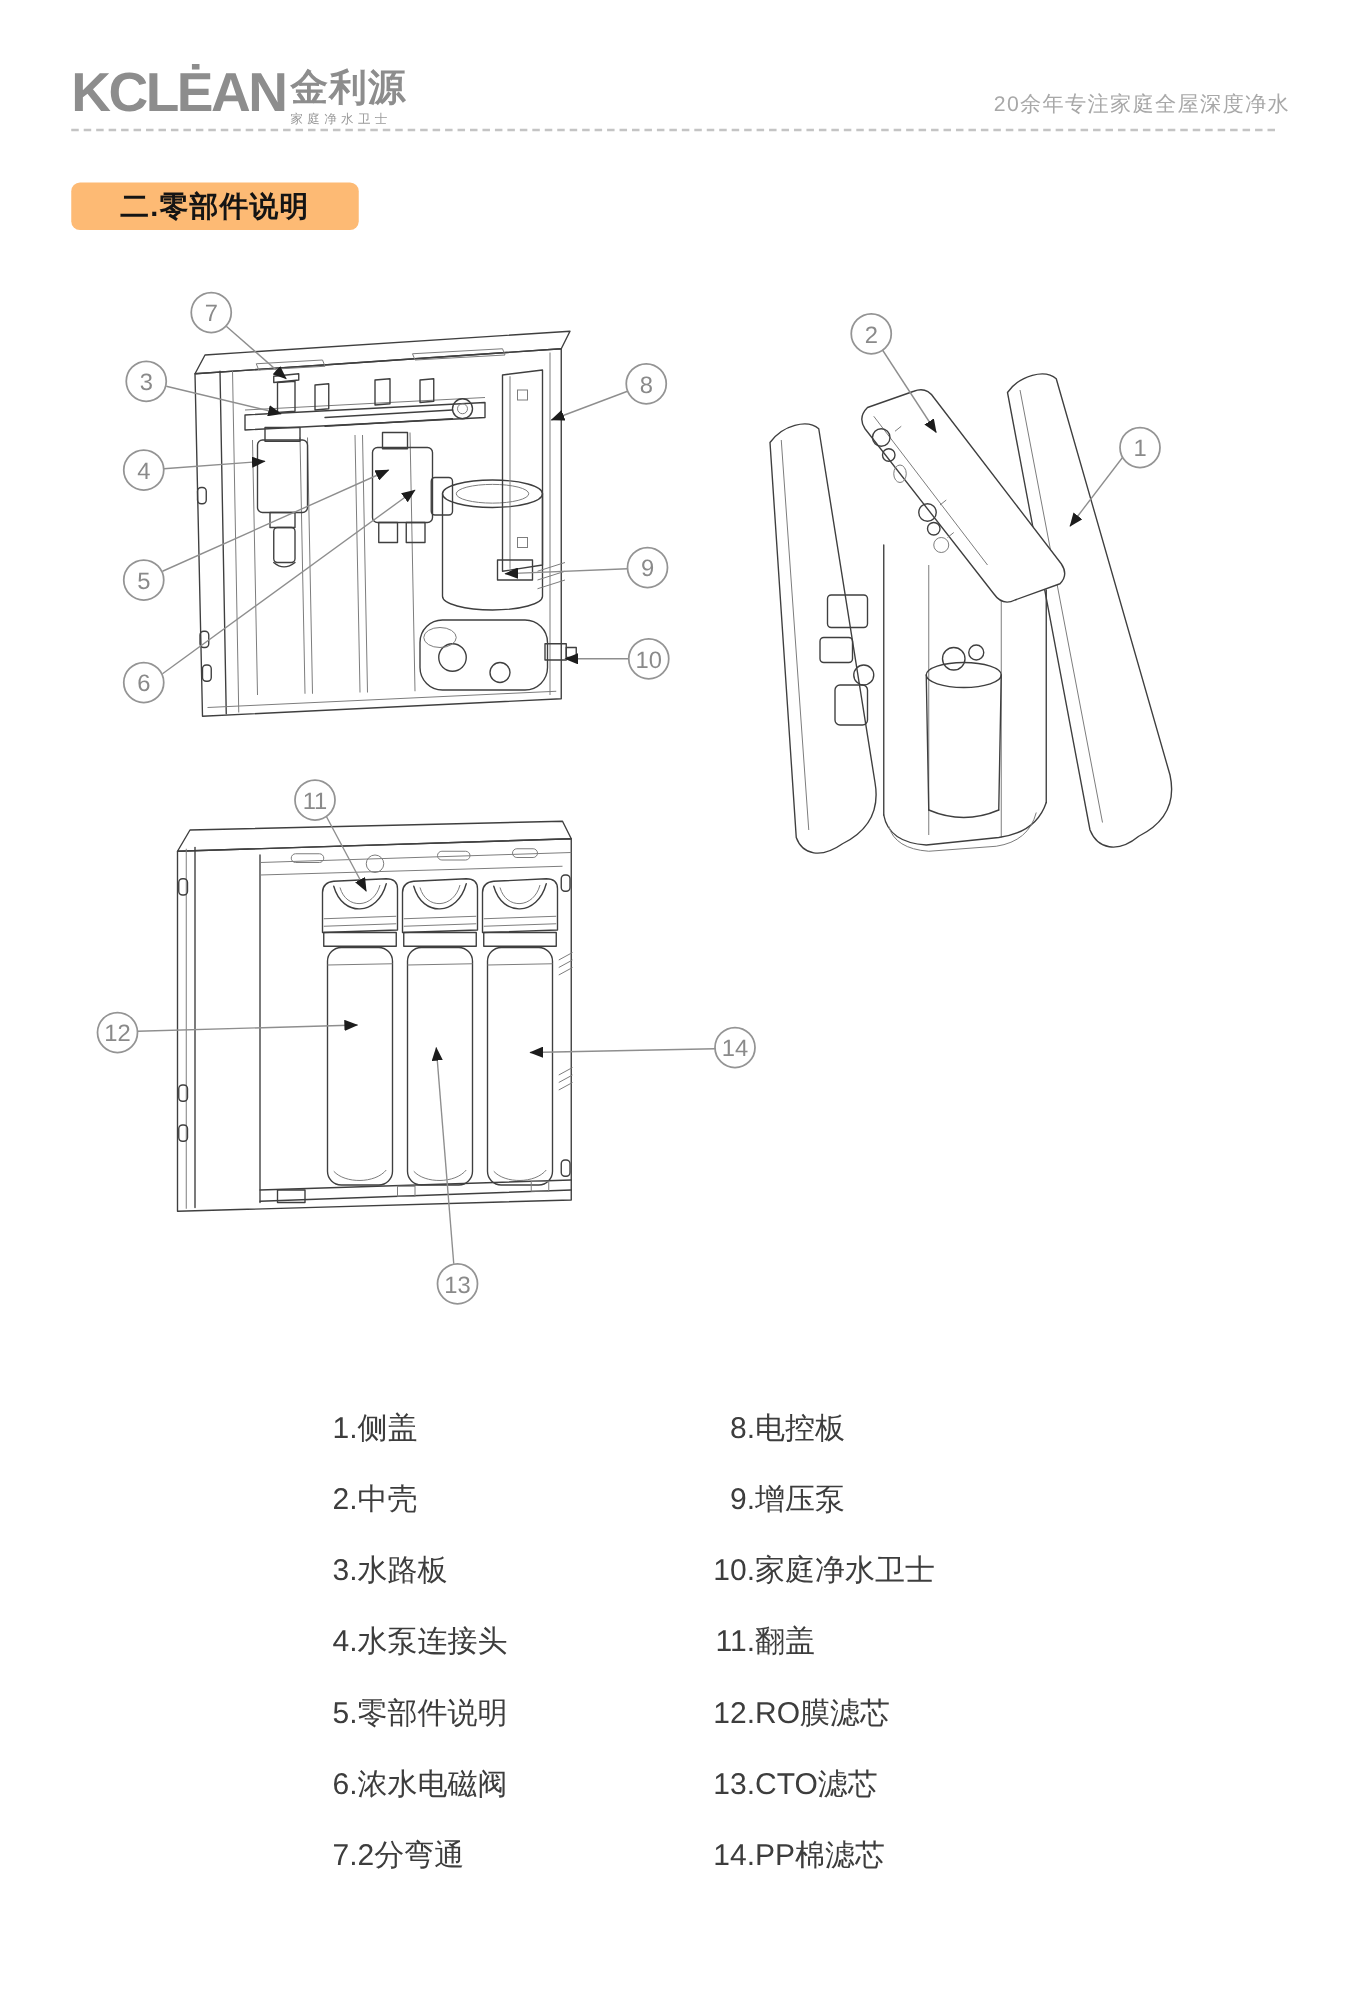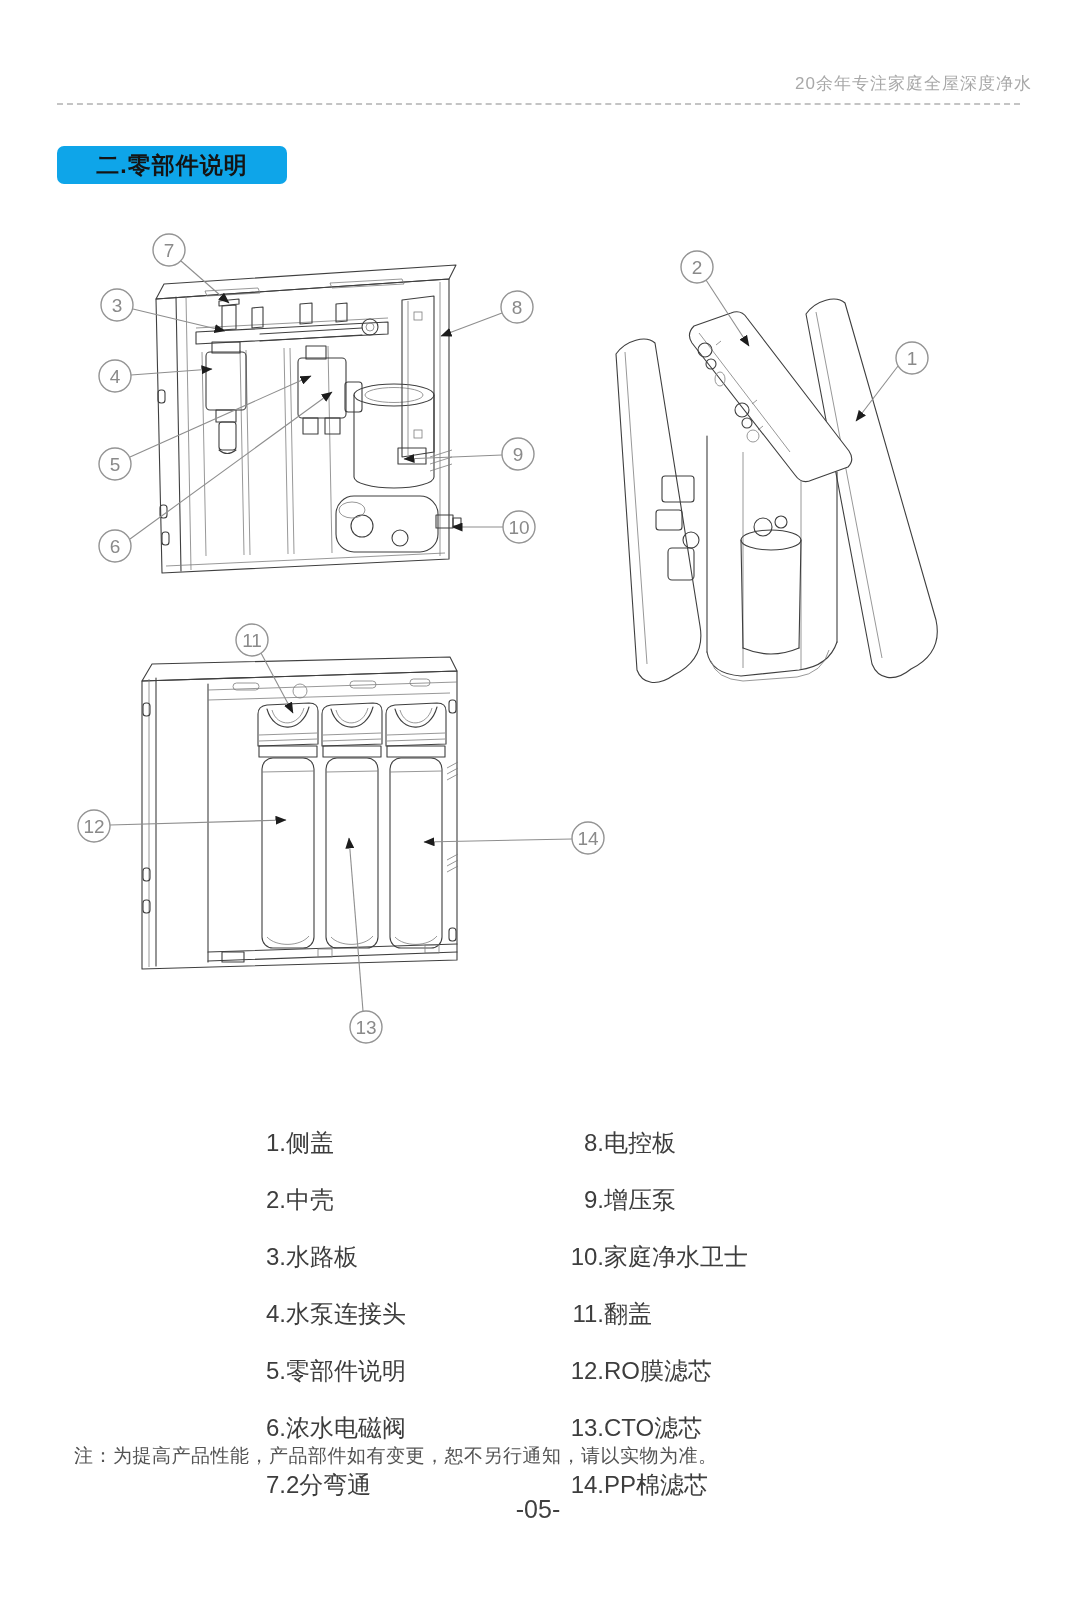--- a/index.html
+++ b/index.html
@@ -11,21 +11,21 @@
   .logo-row{position:absolute;left:57px;top:52px;display:flex;align-items:flex-start;}
   .logo-main{font-size:44px;font-weight:bold;color:#8d8d8d;letter-spacing:-2px;line-height:46px;}
   .logo-cn-wrap{margin-left:4px;margin-top:4px;}
   .logo-cn{font-size:30px;font-weight:bold;color:#8d8d8d;line-height:30px;letter-spacing:1px;}
   .logo-sub{font-size:10px;color:#9a9a9a;letter-spacing:3.5px;margin-top:2px;}
   .tagline{position:absolute;right:44px;top:72px;font-size:17px;color:#a8a8a8;letter-spacing:1px;}
   .rule-dashed{position:absolute;left:57px;top:103px;width:963px;border-top:2px dashed #c4c4c4;}
   
   .section-title{
     position:absolute;left:57px;top:146px;width:230px;height:38px;
-    background:#0ea5e9;border-radius:7px;display:flex;align-items:center;justify-content:center;
+    background:#fdba74;border-radius:7px;display:flex;align-items:center;justify-content:center;
     font-size:23px;font-weight:bold;color:#141414;letter-spacing:1px;
   }
   
   .diagram-svg{position:absolute;left:0;top:0;width:1076px;height:1600px;}
   .ln{stroke:#3f3f3f;stroke-width:1.1;fill:none;stroke-linejoin:round;stroke-linecap:round;}
   .ln-f{stroke:#3f3f3f;stroke-width:1.1;fill:#ffffff;stroke-linejoin:round;}
   .ln-light{stroke:#7d7d7d;stroke-width:0.8;fill:none;}
   .leader{stroke:#8e8e8e;stroke-width:1.1;fill:none;}
   .co-circle{stroke:#949494;stroke-width:1.4;fill:#ffffff;}
   .co-num{fill:#8a8a8a;font-size:19px;font-family:"Liberation Sans",sans-serif;text-anchor:middle;}
@@ -39,20 +39,27 @@
   .parts-col.right .part-num{width:44px;}
   
   .note{position:absolute;left:74px;top:1443px;font-size:19px;color:#545454;letter-spacing:0.5px;}
   .page-number{position:absolute;left:0;top:1495px;width:100%;text-align:center;font-size:25px;color:#3f3f3f;}
 </style>
 </head>
 <body>
 
 <div class="page">
 
+  <div class="logo-row">
+    <div class="logo-main">KCLĖAN</div>
+    <div class="logo-cn-wrap">
+      <div class="logo-cn">金利源</div>
+      <div class="logo-sub">家庭净水卫士</div>
+    </div>
+  </div>
   <div class="tagline">20余年专注家庭全屋深度净水</div>
   <div class="rule-dashed"></div>
 
   <div class="section-title">二.零部件说明</div>
 
   <svg class="diagram-svg" viewBox="0 0 1076 1600">
     <defs>
       <marker id="arrow" markerWidth="12" markerHeight="9" refX="10.5" refY="4.5" orient="auto" markerUnits="userSpaceOnUse">
         <polygon points="0,0 11,4.5 0,9" fill="#1c1c1c"></polygon>
       </marker>
@@ -312,16 +319,14 @@
   <div class="parts-col right">
     <div class="part-item"><span class="part-num">8.</span><span>电控板</span></div>
     <div class="part-item"><span class="part-num">9.</span><span>增压泵</span></div>
     <div class="part-item"><span class="part-num">10.</span><span>家庭净水卫士</span></div>
     <div class="part-item"><span class="part-num">11.</span><span>翻盖</span></div>
     <div class="part-item"><span class="part-num">12.</span><span>RO膜滤芯</span></div>
     <div class="part-item"><span class="part-num">13.</span><span>CTO滤芯</span></div>
     <div class="part-item"><span class="part-num">14.</span><span>PP棉滤芯</span></div>
   </div>
 
-  <div class="note">注：为提高产品性能，产品部件如有变更，恕不另行通知，请以实物为准。</div>
-  <div class="page-number">-05-</div>
 
 </div>
 
 </body></html>

